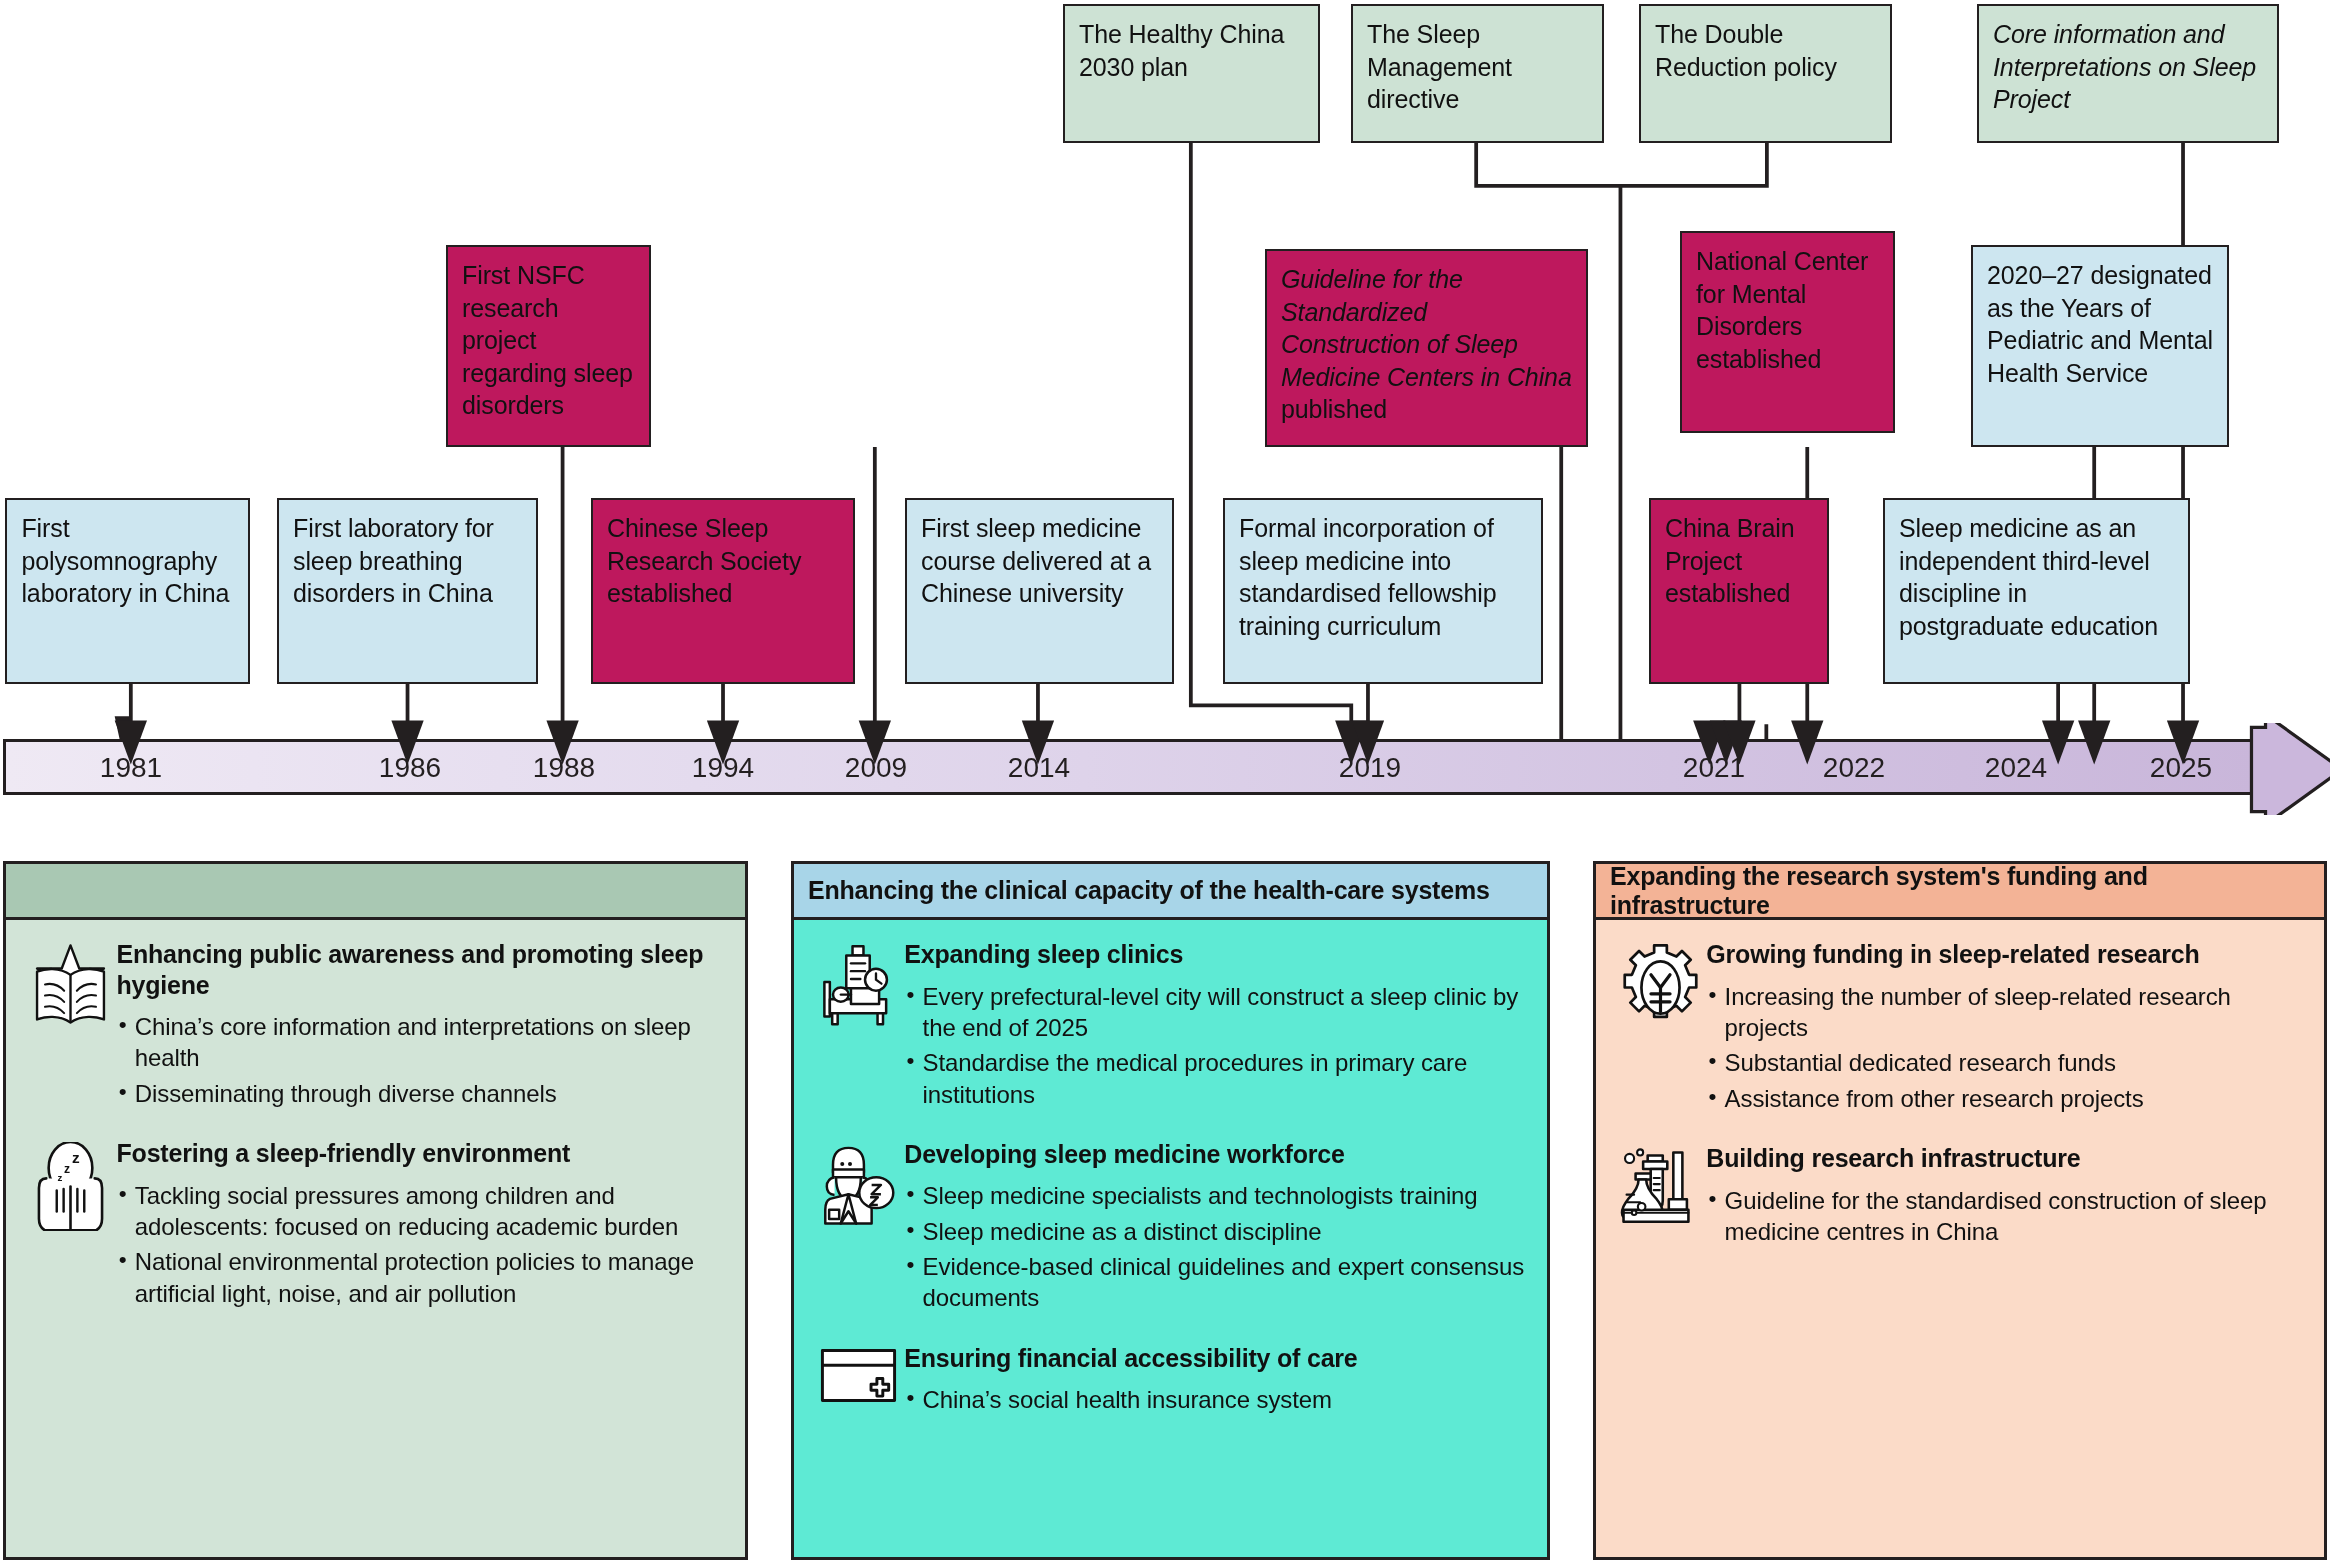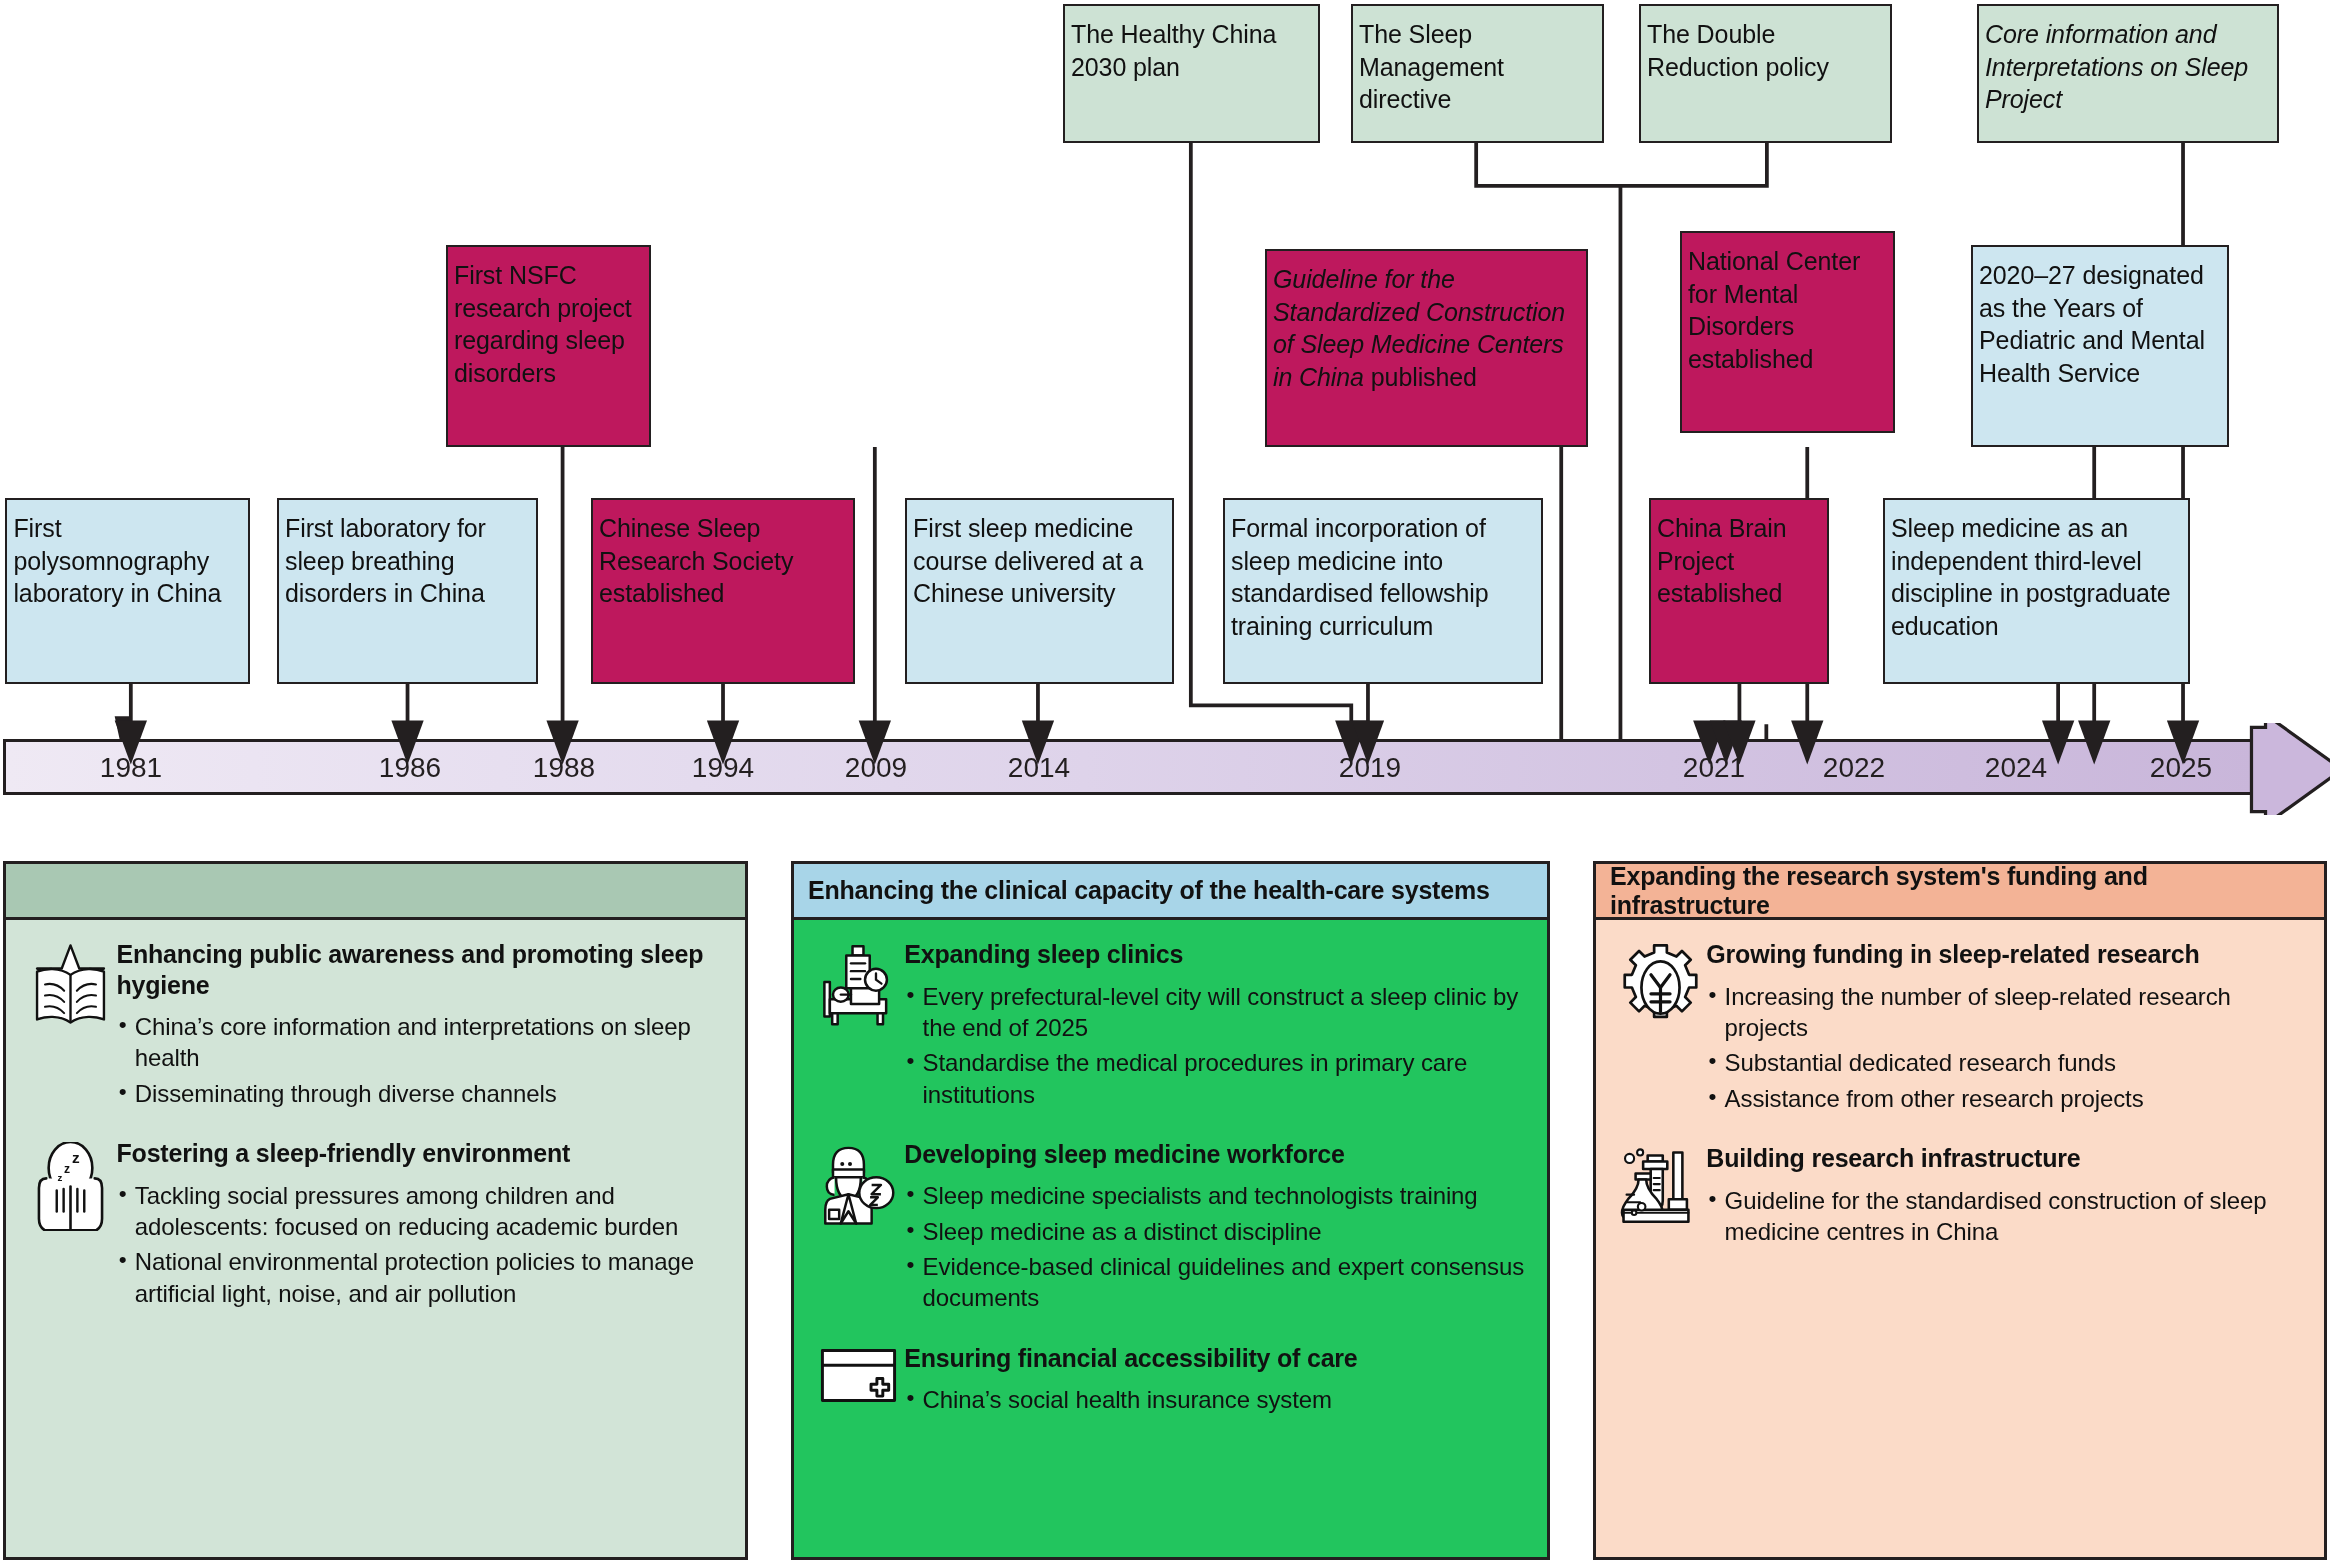--- a/index.html
+++ b/index.html
@@ -8,21 +8,21 @@
     font-family:"Liberation Sans", sans-serif;
     color:#111;
   }
   #stage{position:absolute;left:0;top:0;width:2330px;height:1564px;}
 
   
   .evbox{
     position:absolute;
     box-sizing:border-box;
     border:2.7px solid #231f20;
-    padding:12px 6px;
+    padding:12px 14px;
     font-size:25px;
     line-height:1.30;
     letter-spacing:-0.1px;
   }
   .evbox.green{background:#cde2d4;}
   .evbox.peach{background:#be185d;}
   .evbox.blue {background:#cde6f0;}
   .evbox .ital{font-style:italic;}
 
   
@@ -66,21 +66,21 @@
   .grp li{
     position:relative;padding-left:18.3px;margin-bottom:4.3px;
     font-size:24px;line-height:1.30;letter-spacing:-0.1px;
   }
   .grp li:before{
     content:"\2022";position:absolute;left:2.2px;top:-1.1px;font-size:22.6px;
   }
 
   .p-green{background:#d2e4d7;}
   .p-green .panel-head{background:#a9c8b3;}
-  .p-blue{background:#22c55e;}
+  .p-blue{background:#5eead4;}
   .p-blue .panel-head{background:#a8d5e8;}
   .p-peach{background:#fbdbc8;}
   .p-peach .panel-head{background:#f3b396;}
 
   svg.conn{position:absolute;left:0;top:0;width:2330px;height:797px;overflow:visible;pointer-events:none;}
 </style>
 </head>
 <body>
 
 <div id="stage">

